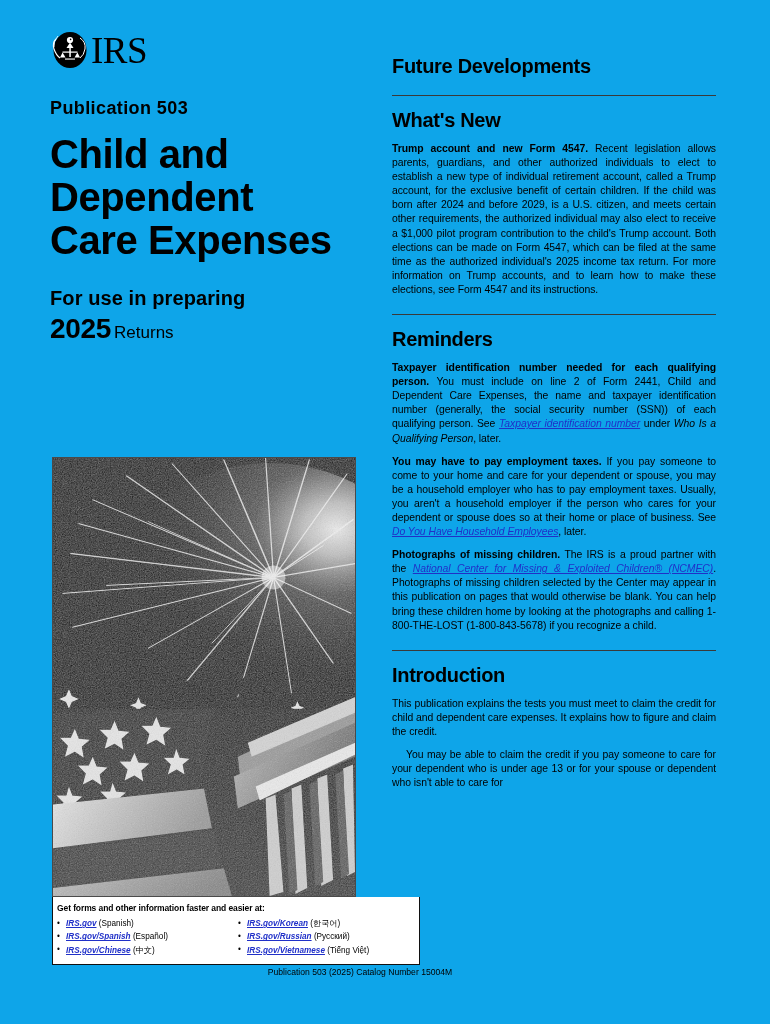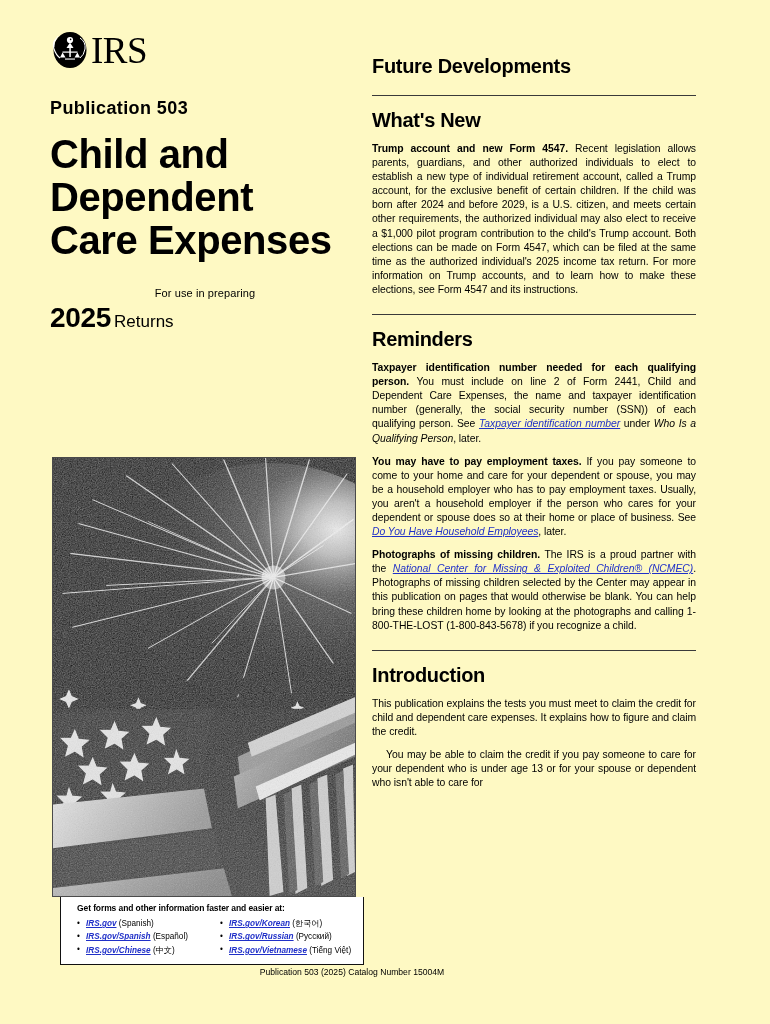--- a/index.html
+++ b/index.html
@@ -12,21 +12,21 @@
     height: 1024px;
     position: relative;
     font-family: "Liberation Sans", sans-serif;
     color: #000000;
     overflow: hidden;
   }
 
   .page {
     position: absolute;
     inset: 0;
-    background: #fef9c3;
+    background: #0ea5e9;
   }
 
   
   .left-col {
     position: absolute;
     left: 50px;
     top: 30px;
     width: 310px;
   }
 
@@ -62,25 +62,24 @@
   .pub-title {
     font-size: 40px;
     font-weight: bold;
     line-height: 1.07;
     letter-spacing: -0.4px;
     margin: 0 0 26px 0;
   }
   .pub-title span { display: block; }
 
   .for-use {
-    font-size: 11px;
-    font-weight: 400;
+    font-size: 20px;
+    font-weight: 700;
     margin: 0 0 4px 0;
     letter-spacing: 0.1px;
-    text-align: center;
   }
   .year-line {
     margin: 0;
     line-height: 1.05;
   }
   .year-big {
     font-size: 28px;
     font-weight: bold;
     letter-spacing: -0.3px;
   }
@@ -100,27 +99,27 @@
     border: 1px solid #4a4a4a;
     box-sizing: border-box;
     overflow: hidden;
     background: #0b0b0b;
   }
   .cover-art svg { display: block; width: 100%; height: 100%; }
 
   
   .lang-box {
     position: absolute;
-    left: 60px;
+    left: 52px;
     top: 897px;
-    width: 304px;
+    width: 368px;
     box-sizing: border-box;
     border: 1px solid #111;
     border-top: none;
-    padding: 6px 8px 7px 16px;
+    padding: 6px 8px 7px 4px;
     background: #fff;
   }
   .lang-title {
     font-size: 8.5px;
     font-weight: bold;
     margin-bottom: 4px;
     letter-spacing: -0.1px;
   }
   .lang-cols {
     display: flex;
@@ -149,21 +148,21 @@
     color: #2030c8;
     text-decoration: underline;
     font-style: italic;
     font-weight: bold;
   }
   .lang-native { color: #000; }
 
   
   .right-col {
     position: absolute;
-    left: 372px;
+    left: 392px;
     top: 55px;
     width: 324px;
   }
 
   .sec-head {
     font-size: 20px;
     font-weight: bold;
     letter-spacing: -0.3px;
     margin: 0 0 10px 0;
   }
@@ -190,21 +189,21 @@
   .link {
     color: #2030c8;
     text-decoration: underline;
     font-style: italic;
   }
   .ital { font-style: italic; }
 
   
   .footer {
     position: absolute;
-    left: 8px;
+    left: 16px;
     top: 966px;
     width: 688px;
   }
   .footer-center {
     text-align: center;
     font-size: 8.6px;
     line-height: 1.5;
   }
   .footer-row2 {
     position: relative;

